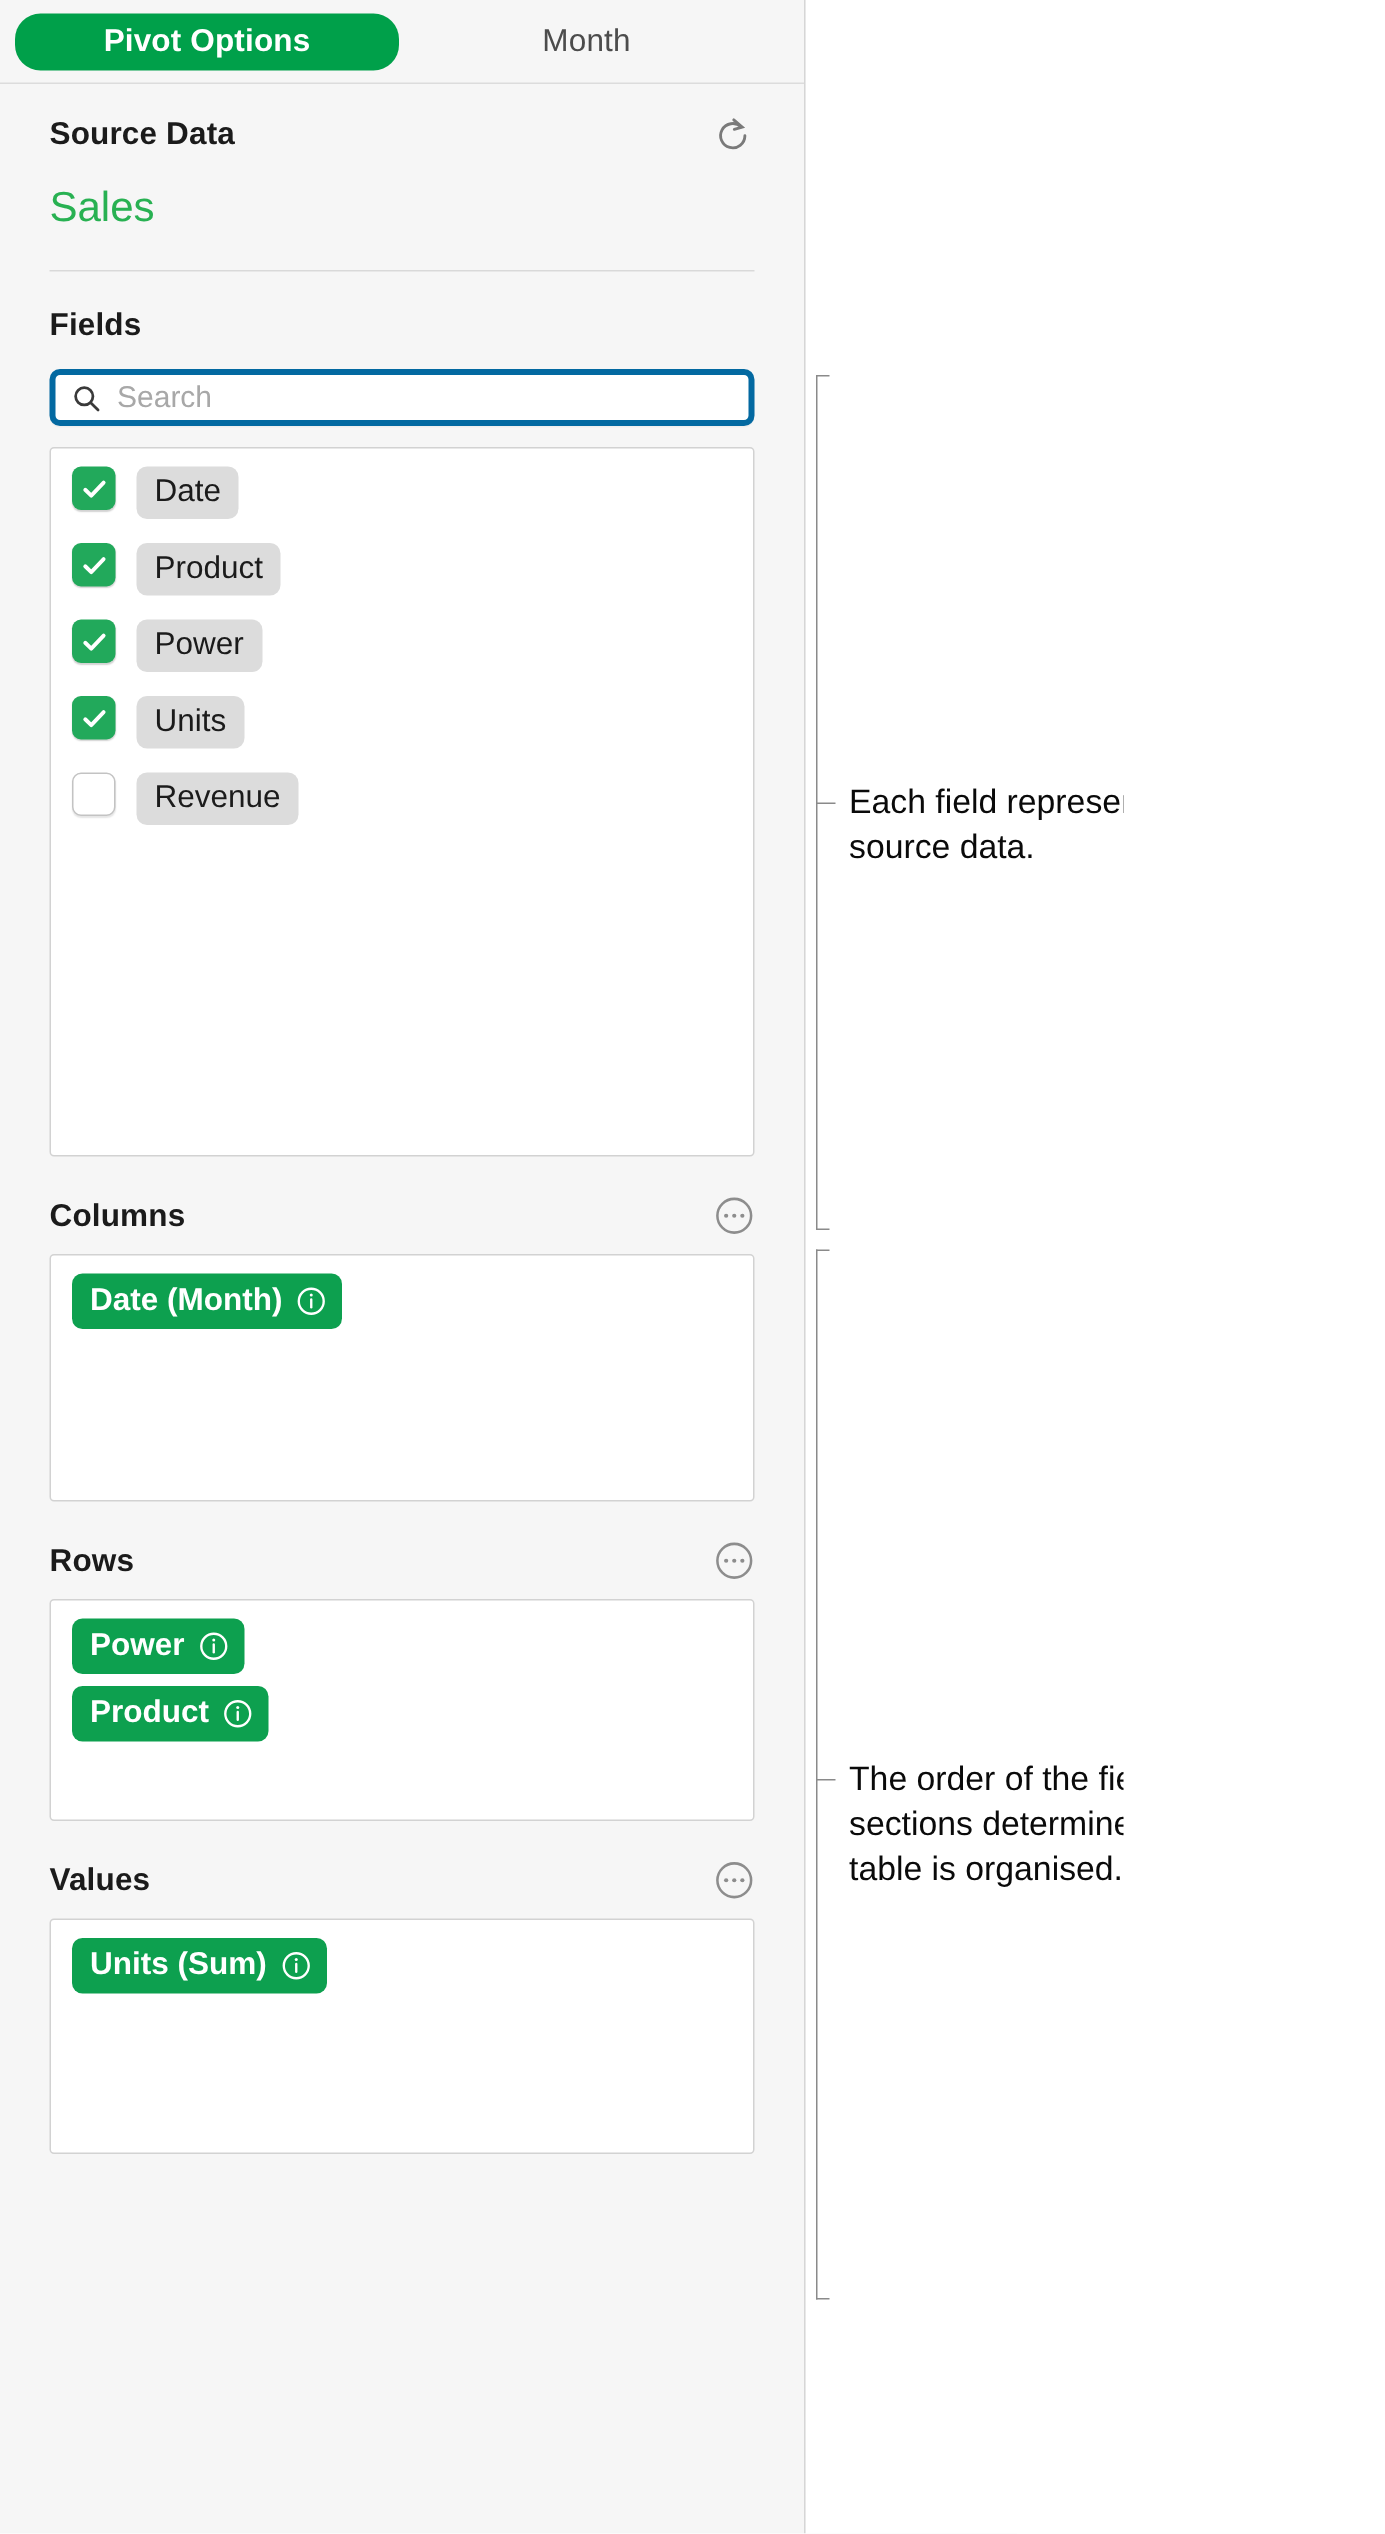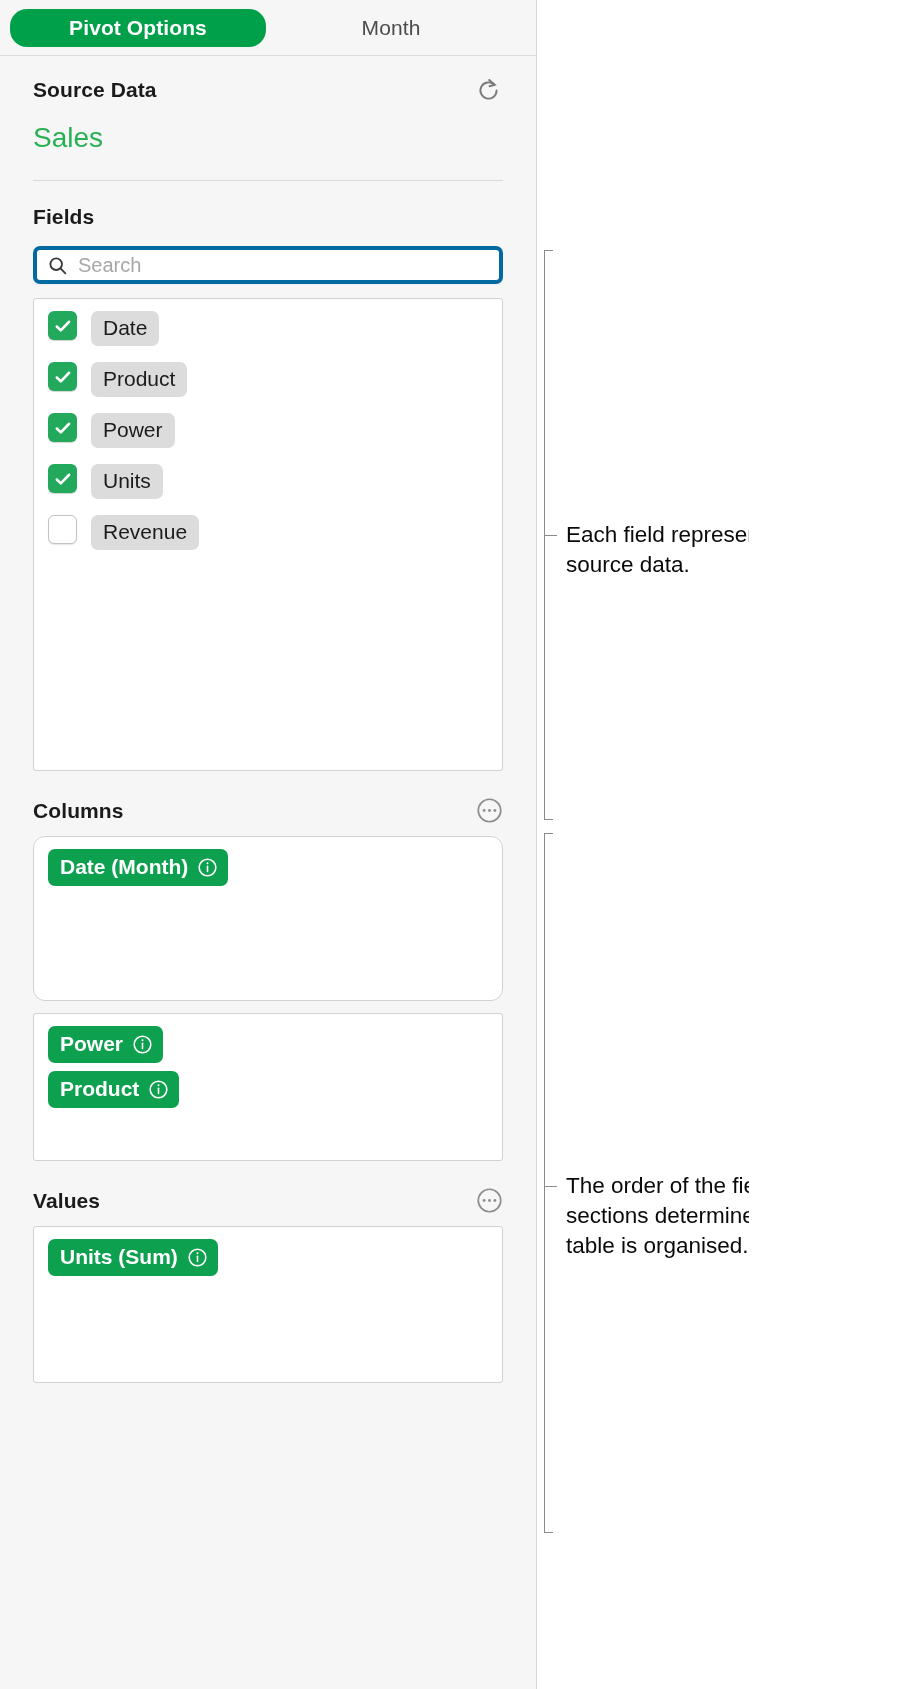--- a/index.html
+++ b/index.html
@@ -138,21 +138,21 @@
 
   
   .zone-head { margin-top: 26px; }
   .dropbox {
     margin-top: 12px;
     background: #ffffff;
     border: 1px solid #d2d2d2;
     border-radius: 3px;
     padding: 12px 0 0 14px;
   }
-  .dropbox.columns { height: 165px; border-radius: 12px; }
+  .dropbox.columns { height: 165px; }
   .dropbox.rows    { height: 148px; }
   .dropbox.values  { height: 157px; }
 
   .greenpill {
     display: inline-flex;
     align-items: center;
     background: #0da04f;
     border-radius: 7px;
     padding: 6px 10px 7px 12px;
     color: #ffffff;
@@ -287,20 +287,31 @@
           <span style="display:flex;">
             <svg width="21" height="21" viewBox="0 0 24 24" fill="none" stroke="#ffffff" stroke-width="1.8" stroke-linecap="round">
               <circle cx="12" cy="12" r="9.5"></circle>
               <path d="M12 10.6v6"></path>
               <circle cx="12" cy="7.2" r="1.15" fill="#ffffff" stroke="none"></circle>
             </svg>
           </span>
         </div>
       </div>
 
+      <div class="zone-head row-head">
+        <div class="sec-title">Rows</div>
+        <div class="icon-btn">
+          <svg width="27" height="27" viewBox="0 0 24 24" fill="none" stroke="#8d8d8d" stroke-width="1.5">
+            <circle cx="12" cy="12" r="10"></circle>
+            <circle cx="7.2" cy="12" r="1.25" fill="#8d8d8d" stroke="none"></circle>
+            <circle cx="12" cy="12" r="1.25" fill="#8d8d8d" stroke="none"></circle>
+            <circle cx="16.8" cy="12" r="1.25" fill="#8d8d8d" stroke="none"></circle>
+          </svg>
+        </div>
+      </div>
       <div class="dropbox rows">
         <div class="greenpill">
           <span class="lbl">Power</span>
           <span style="display:flex;">
             <svg width="21" height="21" viewBox="0 0 24 24" fill="none" stroke="#ffffff" stroke-width="1.8" stroke-linecap="round">
               <circle cx="12" cy="12" r="9.5"></circle>
               <path d="M12 10.6v6"></path>
               <circle cx="12" cy="7.2" r="1.15" fill="#ffffff" stroke="none"></circle>
             </svg>
           </span>

